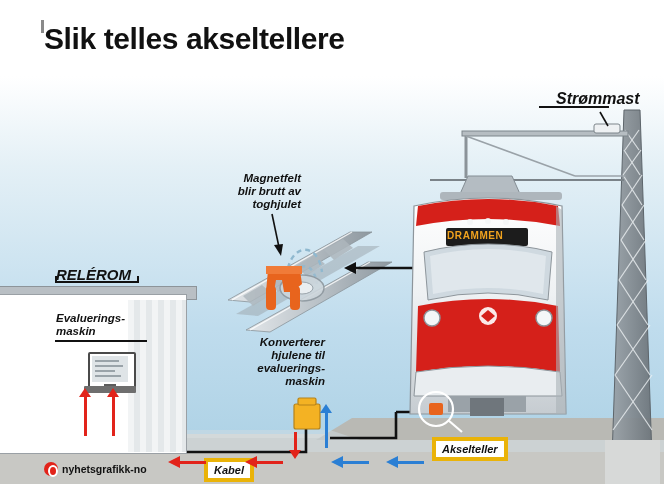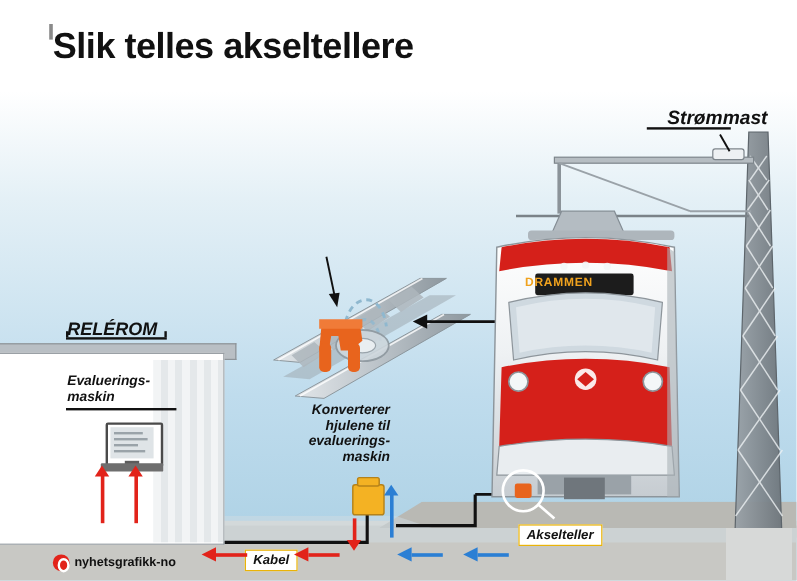--- a/index.html
+++ b/index.html
@@ -44,21 +44,21 @@
   .pc-base{position:absolute;left:84px;top:386px;width:52px;height:7px;background:#6e6e6e;border-radius:1px;}
   .pc-stand{position:absolute;left:104px;top:384px;width:12px;height:4px;background:#5c5c5c;}
 
   
   .ra1{position:absolute;left:112px;top:394px;width:3px;height:42px;background:#e2231a;}
   .ra1-head{position:absolute;left:107px;top:388px;width:0;height:0;border-left:6.5px solid transparent;border-right:6.5px solid transparent;border-bottom:9px solid #e2231a;}
   .ra2{position:absolute;left:84px;top:394px;width:3px;height:42px;background:#e2231a;}
   .ra2-head{position:absolute;left:79px;top:388px;width:0;height:0;border-left:6.5px solid transparent;border-right:6.5px solid transparent;border-bottom:9px solid #e2231a;}
 
   
-  .lbl-box{position:absolute;background:#ffffff;border:1px solid #eab308;font-size:11px;font-weight:bold;
+  .lbl-box{position:absolute;background:#ffffff;border:4px solid #eab308;font-size:11px;font-weight:bold;
     font-style:italic;color:#111;padding:2px 6px;}
   .lbl-plain{position:absolute;font-size:11.5px;font-weight:bold;font-style:italic;color:#111;line-height:13px;}
 
   
   .barrow{position:absolute;height:3px;background:#e2231a;}
   .barrow-head{position:absolute;width:0;height:0;border-top:6px solid transparent;border-bottom:6px solid transparent;}
   .uarrow{position:absolute;width:3px;background:#2b7fd4;}
   .uarrow-head{position:absolute;width:0;height:0;border-left:6.5px solid transparent;border-right:6.5px solid transparent;}
   .darrow{position:absolute;width:3px;background:#e2231a;}
 
@@ -262,35 +262,40 @@
   <div class="pc-line" style="left:95px;top:370px;width:20px;"></div>
   <div class="pc-line" style="left:95px;top:375px;width:26px;"></div>
   <div class="pc-stand"></div>
   <div class="pc-base"></div>
 
   <div class="ra1"></div>
   <div class="ra1-head"></div>
   <div class="ra2"></div>
   <div class="ra2-head"></div>
 
+  <div class="lbl-plain" style="left:209px;top:172px;text-align:right;width:92px;">
+    <span>Magnetfelt</span><br>
+    <span>blir brutt av</span><br>
+    <span>toghjulet</span>
+  </div>
 
   <div class="lbl-plain" style="left:229px;top:336px;text-align:right;width:96px;">
     <span>Konverterer</span><br>
     <span>hjulene til</span><br>
     <span>evaluerings-</span><br>
     <span>maskin</span>
   </div>
 
   <div class="mast-label">Strømmast</div>
   <div class="mast-underline"></div>
 
   <div class="lbl-box" style="left:432px;top:437px;">Akselteller</div>
   <div class="lbl-box" style="left:204px;top:458px;">Kabel</div>
 
-  <div style="position:absolute;left:430px;top:230px;width:64px;text-align:right;font-size:10px;font-weight:bold;color:#f0a21e;letter-spacing:0.6px;">DRAMMEN</div>
+  <div style="position:absolute;left:447px;top:230px;width:64px;text-align:left;font-size:10px;font-weight:bold;color:#f0a21e;letter-spacing:0.6px;">DRAMMEN</div>
 
   <div class="barrow" style="left:180px;top:461px;width:26px;"></div>
   <div class="barrow-head" style="left:168px;top:456px;border-right:12px solid #e2231a;"></div>
 
   <div class="barrow" style="left:257px;top:461px;width:26px;"></div>
   <div class="barrow-head" style="left:245px;top:456px;border-right:12px solid #e2231a;"></div>
 
   <div class="barrow" style="left:343px;top:461px;width:26px;background:#2b7fd4;"></div>
   <div class="barrow-head" style="left:331px;top:456px;border-right:12px solid #2b7fd4;"></div>
 

